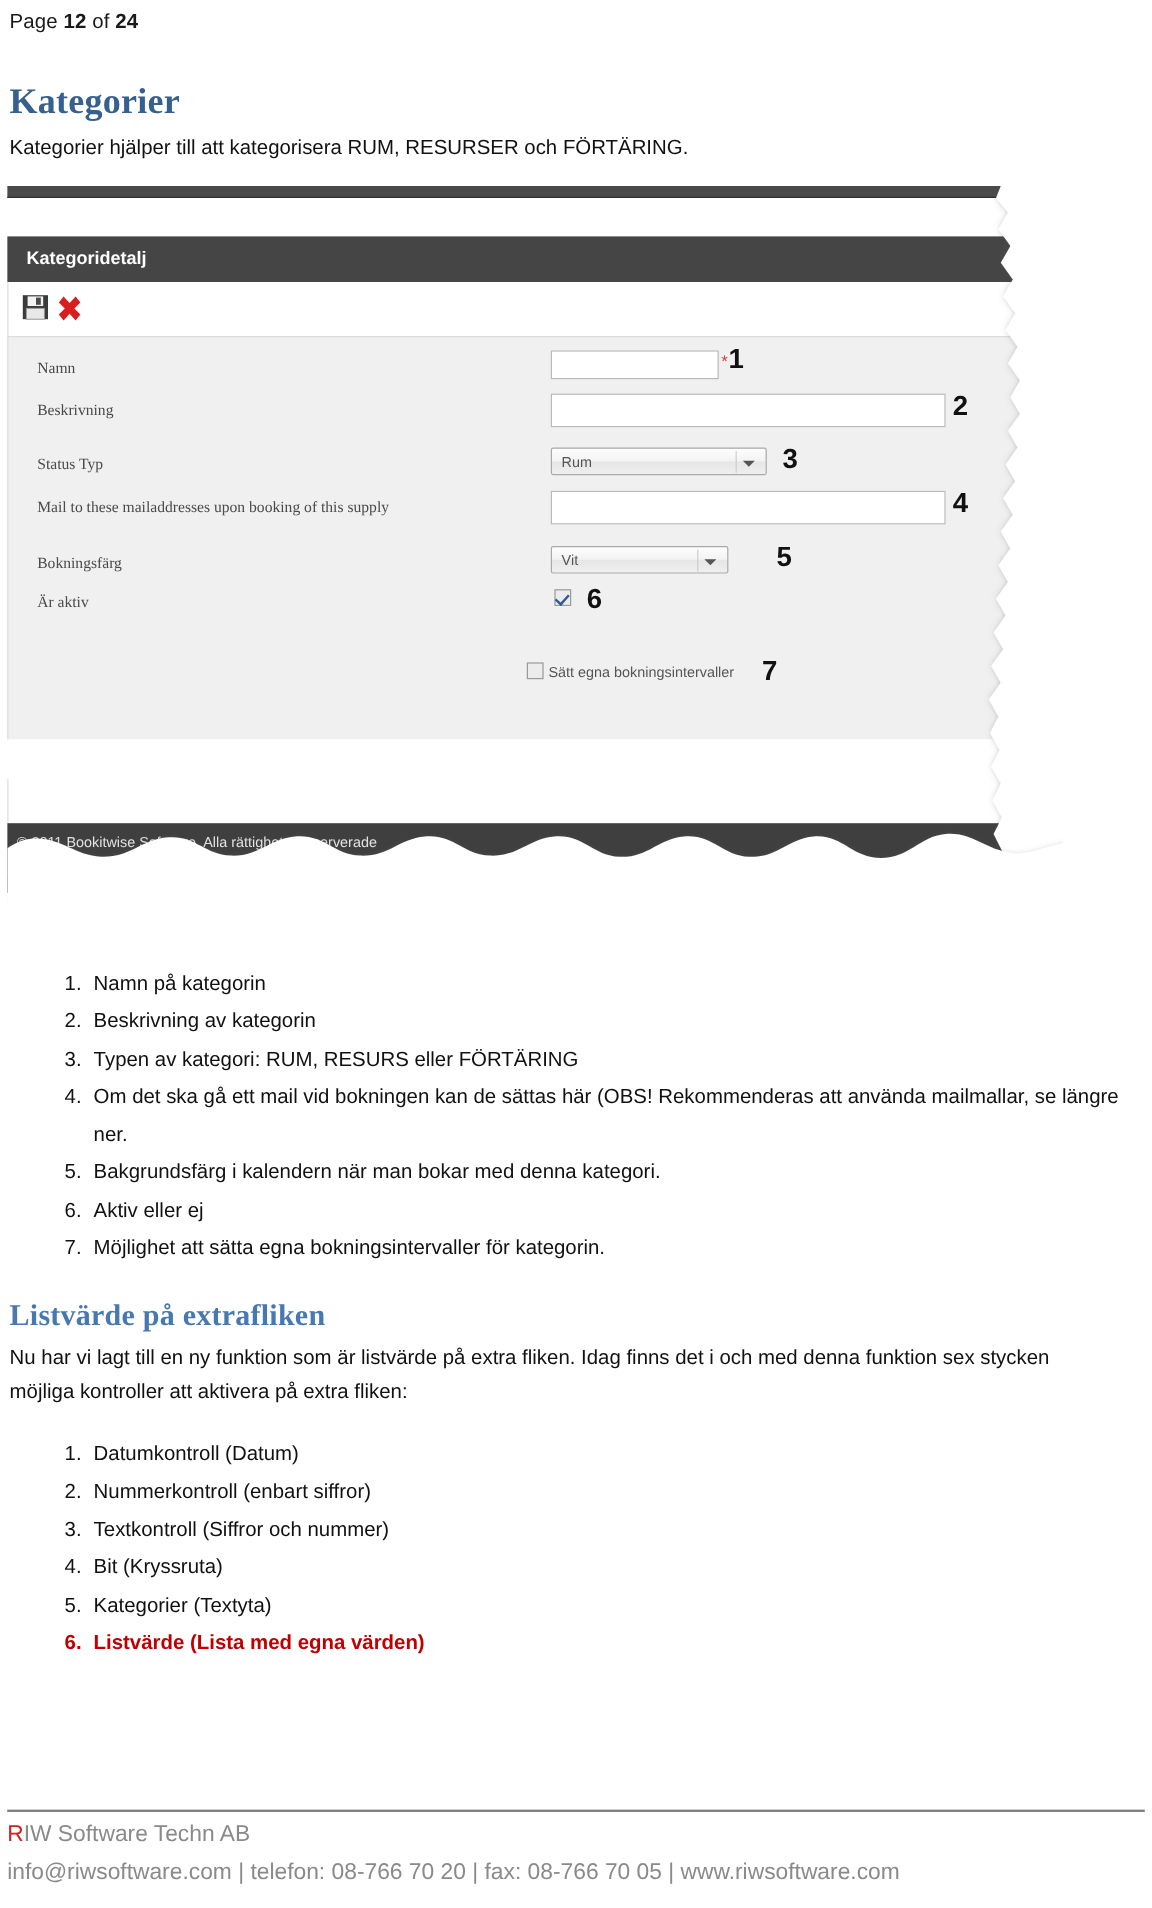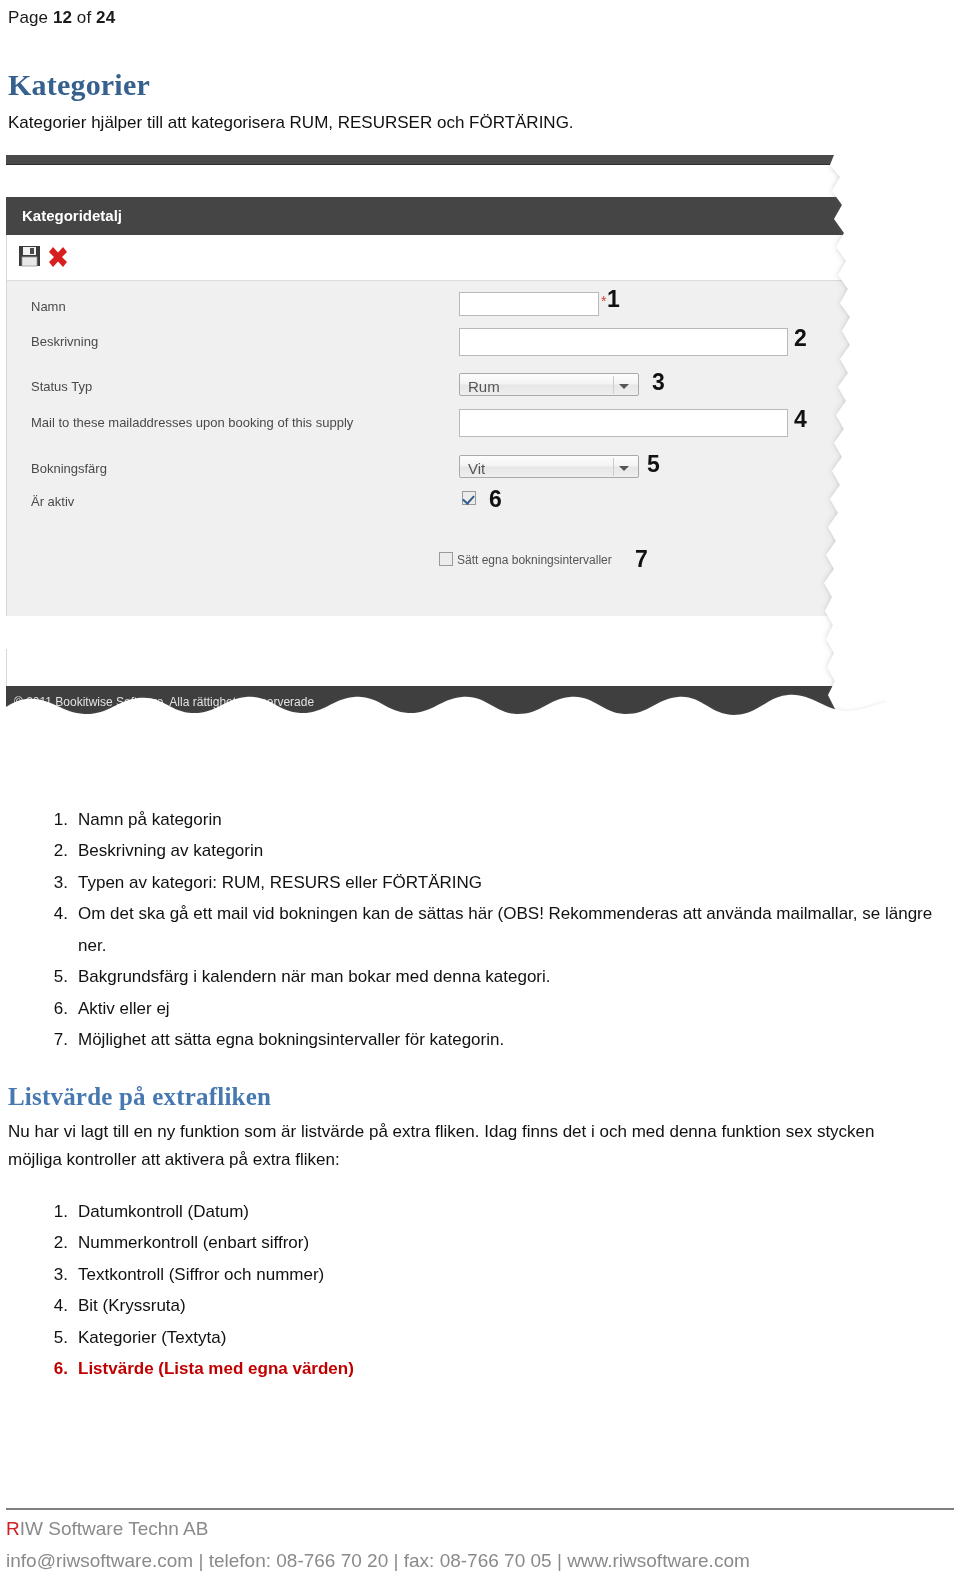--- a/index.html
+++ b/index.html
@@ -151,34 +151,35 @@
     background: #f0f0f0;
     border-left: 1px solid #d8d8d8;
     border-right: 1px solid #d8d8d8;
     border-top: 1px solid #dcdcdc;
   }
   .f-label {
     position: absolute;
     font-size: 13px;
     color: #4a4a4a;
     white-space: nowrap;
+    font-family: Liberation Serif, serif;
   }
   .f-input {
     position: absolute;
     background: #ffffff;
     border: 1px solid #b9b9b9;
     box-sizing: border-box;
   }
   .f-select {
     position: absolute;
     background: linear-gradient(to bottom, #fdfdfd 0%, #f3f3f3 48%, #e6e6e6 52%, #efefef 100%);
     border: 1px solid #aaaaaa;
     border-radius: 2px;
     box-sizing: border-box;
-    font-size: 15px;
+    font-size: 12px;
     color: #555555;
   }
   .f-select .sel-text {
     position: absolute;
     left: 8px; top: 4px;
   }
   .f-select .arrow {
     position: absolute;
     right: 9px; top: 10px;
     width: 0; height: 0;
@@ -387,21 +388,21 @@
         <span class="sep"></span>
         <span class="arrow"></span>
       </div>
       <div class="callout" style="left:645px; top:88px;">3</div>
 
       <div class="f-label" style="left:24px; top:134px;">Mail to these mailaddresses upon booking of this supply</div>
       <div class="f-input" style="left:452px; top:128px; width:329px; height:28px;"></div>
       <div class="callout" style="left:787px; top:125px;">4</div>
 
       <div class="f-label" style="left:24px; top:180px;">Bokningsfärg</div>
-      <div class="f-select" style="left:452px; top:174px; width:180px; height:23px;">
+      <div class="f-select" style="left:452px; top:174px; width:148px; height:23px;">
         <span class="sel-text">Vit</span>
         <span class="sep"></span>
         <span class="arrow"></span>
       </div>
       <div class="callout" style="left:640px; top:170px;">5</div>
 
       <div class="f-label" style="left:24px; top:213px;">Är aktiv</div>
       <div class="chk checked" style="left:455px; top:210px;"></div>
       <div class="callout" style="left:482px; top:205px;">6</div>
 

